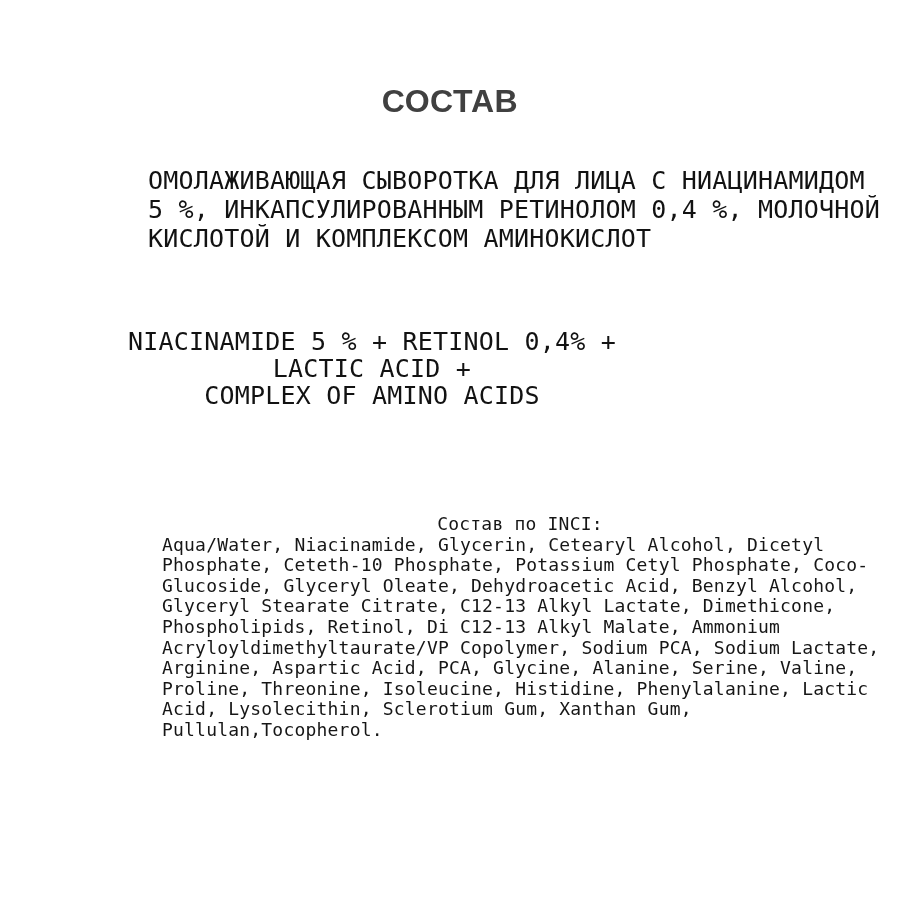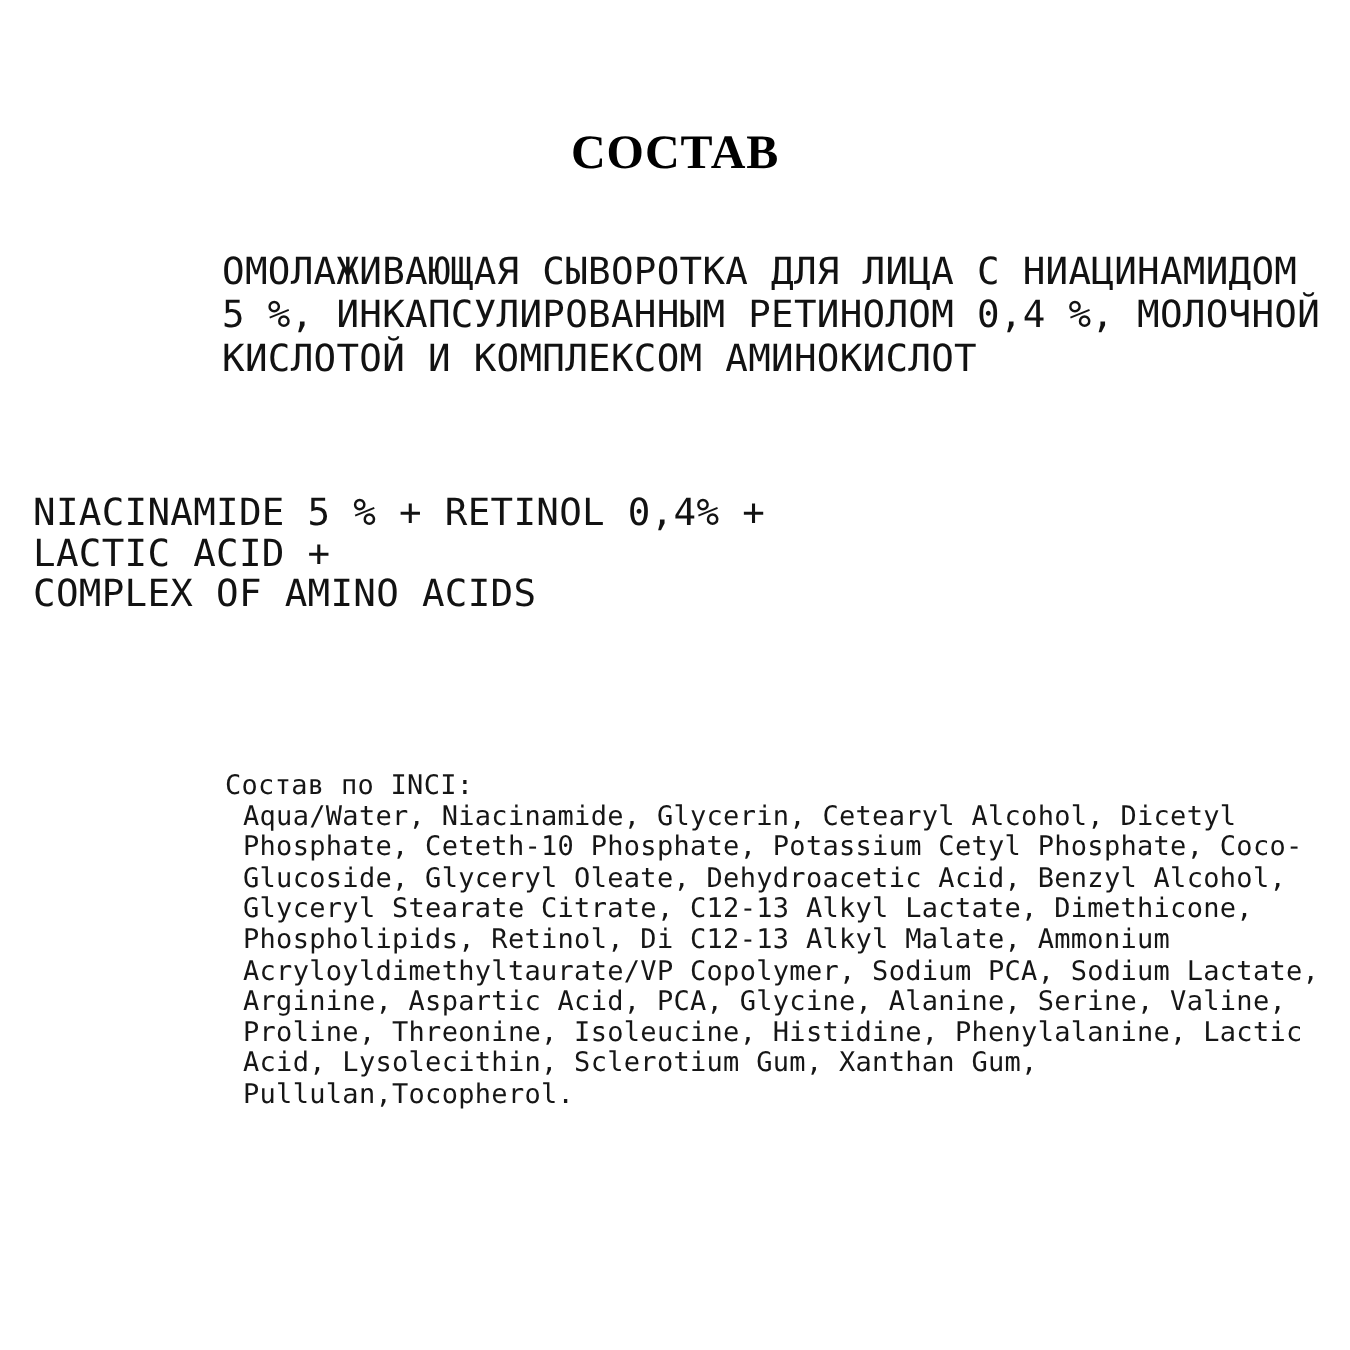--- a/index.html
+++ b/index.html
@@ -17,26 +17,26 @@
     position: absolute;
     inset: 0;
     color: #121212;
   }
   .title {
     position: absolute;
     top: 64px;
     left: 0;
     width: 900px;
     text-align: center;
-    font-family: Liberation Serif, serif;
+    font-family: Liberation Sans, sans-serif;
     font-weight: 700;
     font-size: 32px;
     line-height: 32px;
     letter-spacing: 0.5px;
-    color: #000000;
+    color: #404040;
   }
   .desc-ru {
     position: absolute;
     left: 148px;
     top: 166px;
     width: 760px;
     font-family: "DejaVu Sans Mono", "Liberation Mono", monospace;
     font-size: 25px;
     line-height: 29px;
     letter-spacing: 0.2px;
@@ -47,34 +47,36 @@
     position: absolute;
     left: 22px;
     top: 328px;
     width: 700px;
     font-family: "DejaVu Sans Mono", "Liberation Mono", monospace;
     font-size: 25px;
     line-height: 27px;
     letter-spacing: 0.2px;
     white-space: pre-line;
     color: #121212;
+    text-align: center;
   }
   .inci-block {
     position: absolute;
     left: 150px;
     top: 514px;
     width: 740px;
     font-family: "DejaVu Sans Mono", "Liberation Mono", monospace;
     font-size: 18px;
     line-height: 20.6px;
     letter-spacing: 0.2px;
     color: #161616;
   }
   .inci-heading {
     white-space: pre-line;
+    text-align: center;
   }
   .inci-ingredients {
     white-space: pre-line;
     margin-left: 12px;
   }
 </style>
 </head>
 <body>
 
 <div class="page">

